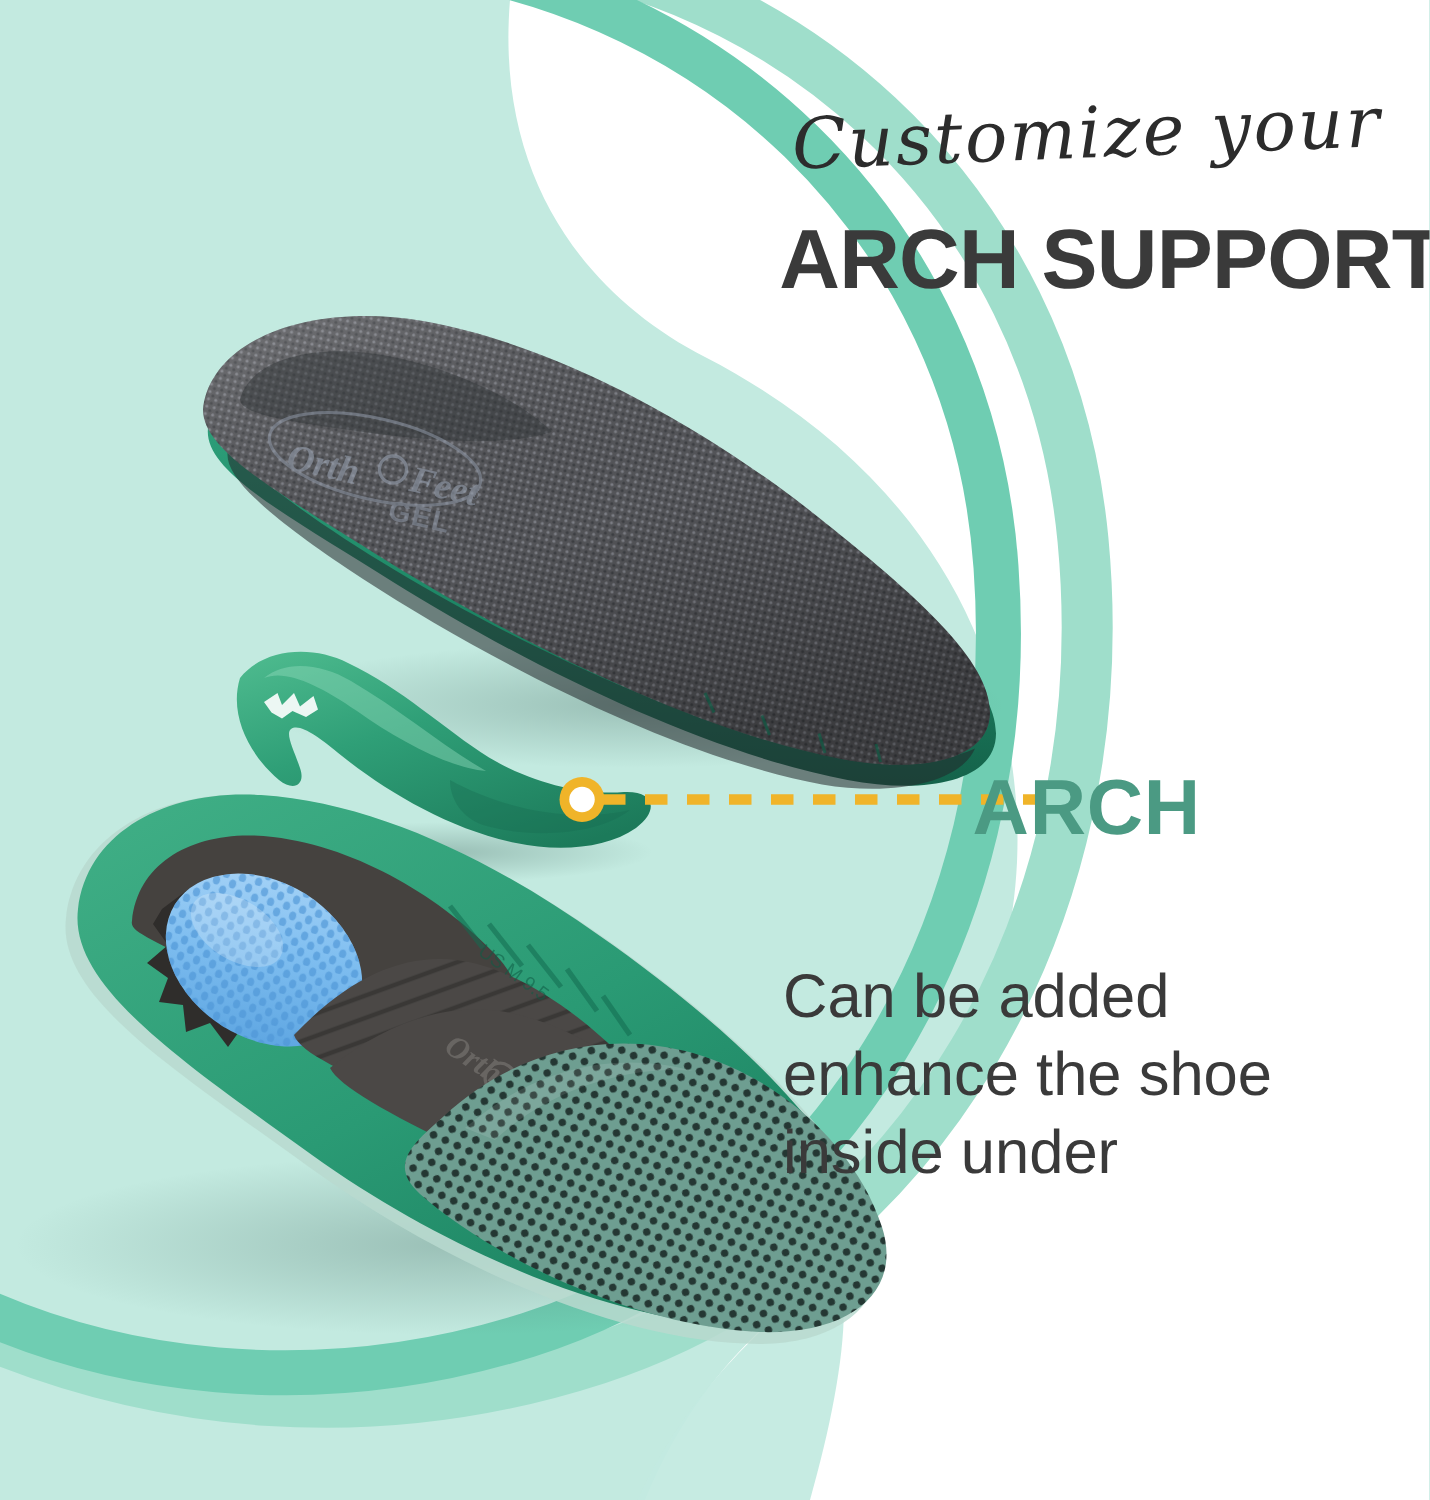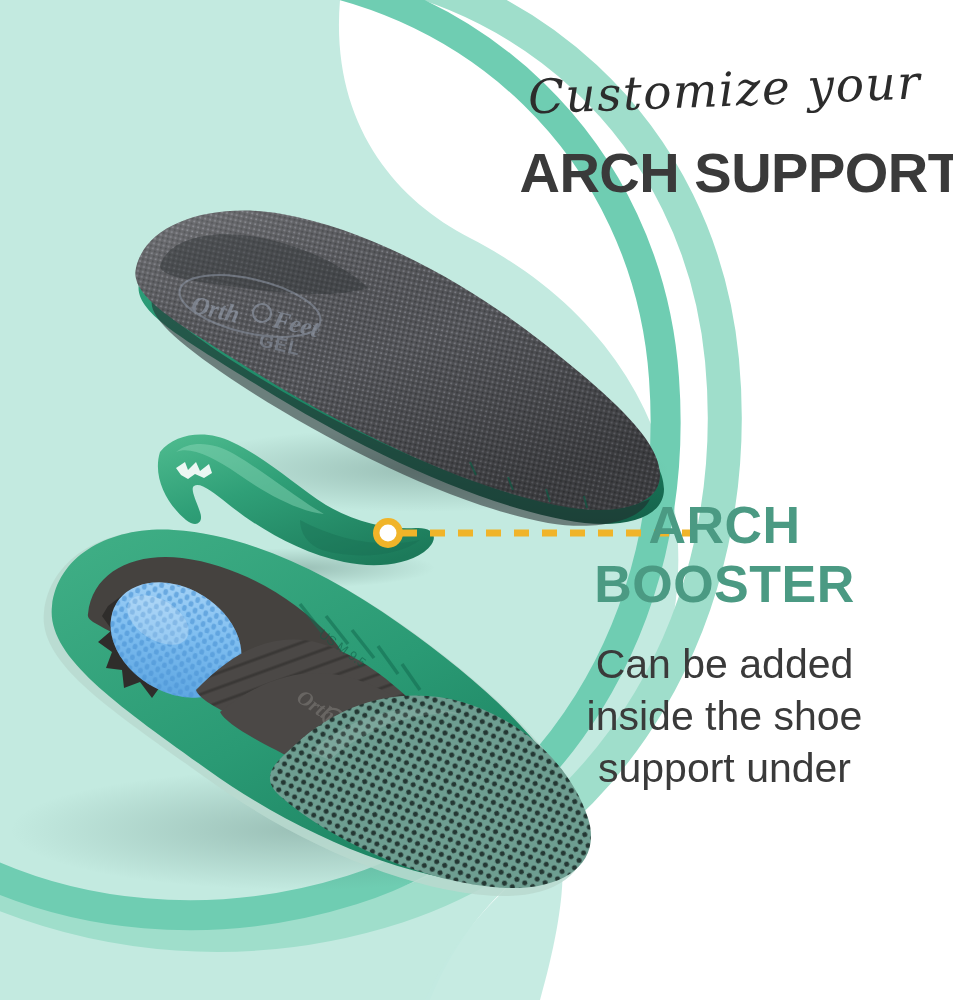--- a/index.html
+++ b/index.html
@@ -38,25 +38,24 @@
   }
 
   .callout-title{
     position:absolute;left:0;top:496px;width:457px;
     text-align:center;
     font-size:52px;line-height:59px;
     font-weight:700;
     letter-spacing:0.5px;
     color:#4b9a83;
   }
-  .callout-title span{display:block;}
+  .callout-title span{display:block;margin-top:14px;}
 
   .callout-body{
     position:absolute;left:26px;top:638px;width:405px;
-    text-align:center;
     font-size:41px;line-height:52px;
     font-weight:400;
     color:#3a3a3a;
   }
   .callout-body span{display:block;}
 </style>
 </head>
 <body>
 
 <div class="stage">
@@ -293,23 +292,22 @@
   </svg>
 
   <div class="txt-col">
 
     <div class="script-line">Customize your</div>
 
     <div class="headline">ARCH SUPPORT</div>
 
     <div class="callout-title">
       <span>ARCH</span>
-      <span>BOOSTER</span>
     </div>
 
     <div class="callout-body">
       <span>Can be added</span>
-      <span>inside the shoe</span>
-      <span>support under</span>
+      <span>enhance the shoe</span>
+      <span>inside under</span>
     </div>
 
   </div>
 </div>
 
 </body></html>

